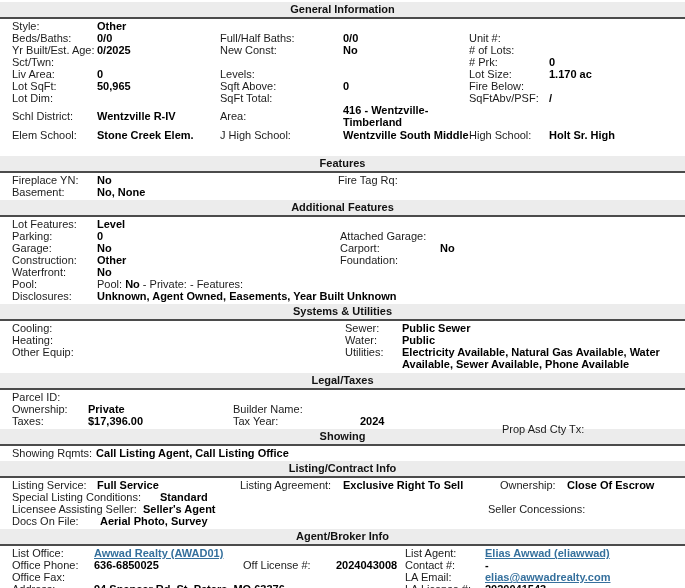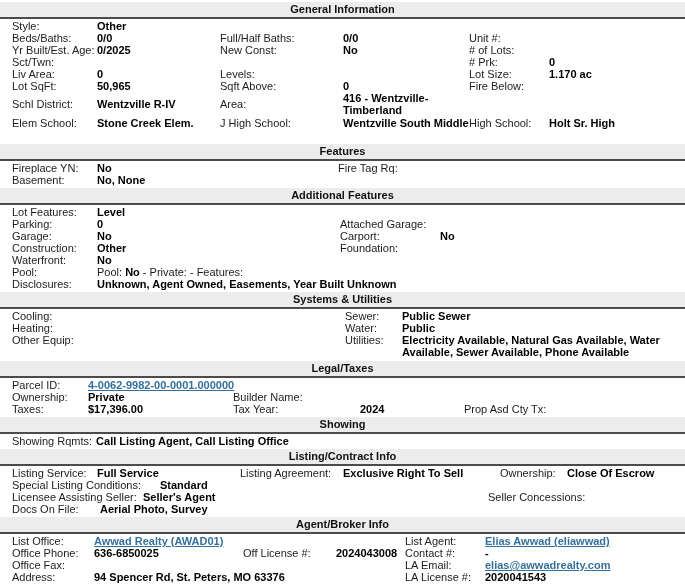--- a/index.html
+++ b/index.html
@@ -11,21 +11,21 @@
   .lbl{color:#1c1c1c;font-weight:normal;}
   .val{color:#000;font-weight:bold;}
   .lnk{color:#35709d;font-weight:bold;text-decoration:underline;cursor:pointer;}
   .wrapc{white-space:normal;line-height:12px;}
   .t6{top:6px;}
   
   .x12{left:12px;} .x88{left:88px;} .x94{left:94px;} .x97{left:97px;} .x100{left:100px;}
   .x143{left:143px;} .x160{left:160px;} .x220{left:220px;} .x233{left:233px;} .x240{left:240px;}
   .x243{left:243px;} .x319{left:336px;} .x338{left:338px;} .x340{left:340px;} .x343{left:343px;}
   .x345{left:345px;} .x360{left:360px;} .x402{left:402px;} .x405{left:405px;} .x440{left:440px;}
-  .x469{left:469px;text-align:right;} .x485{left:485px;} .x488{left:488px;} .x489{left:464px;} .x500{left:500px;}
+  .x469{left:469px;text-align:right;} .x485{left:485px;} .x488{left:488px;} .x489{left:502px;margin-top:8px;} .x500{left:500px;}
   .x549{left:549px;} .x567{left:567px;}
   .w135{width:135px;} .w266{width:266px;}
   .inline-row{padding-left:12px;}
   .gap{margin-left:4px;}
 </style>
 </head>
 <body>
 
 <div class="sec-hdr">General Information</div>
 <div>
@@ -59,20 +59,26 @@
     <span class="cell lbl x469">Lot Size:</span>
     <span class="cell val x549">1.170 ac</span>
   </div>
   <div class="row">
     <span class="cell lbl x12">Lot SqFt:</span>
     <span class="cell val x97">50,965</span>
     <span class="cell lbl x220">Sqft Above:</span>
     <span class="cell val x343">0</span>
     <span class="cell lbl x469">Fire Below:</span>
   </div>
+  <div class="row">
+    <span class="cell lbl x12">Lot Dim:</span>
+    <span class="cell lbl x220">SqFt Total:</span>
+    <span class="cell lbl x469">SqFtAbv/PSF:</span>
+    <span class="cell val x549">/</span>
+  </div>
   <div class="row h2">
     <span class="cell lbl x12 t6">Schl District:</span>
     <span class="cell val x97 t6">Wentzville R-IV</span>
     <span class="cell lbl x220 t6">Area:</span>
     <span class="cell val x343 wrapc w135">416 - Wentzville-Timberland</span>
   </div>
   <div class="row h2">
     <span class="cell lbl x12">Elem School:</span>
     <span class="cell val x97">Stone Creek Elem.</span>
     <span class="cell lbl x220">J High School:</span>
@@ -147,21 +153,20 @@
     <span class="cell lbl x12">Other Equip:</span>
     <span class="cell lbl x345">Utilities:</span>
     <span class="cell val x402 wrapc w266">Electricity Available, Natural Gas Available, Water Available, Sewer Available, Phone Available</span>
   </div>
 </div>
 
 <div class="sec-hdr">Legal/Taxes</div>
 <div>
   <div class="row">
     <span class="cell lbl x12">Parcel ID:</span>
-    <span class="cell lnk x88">4-0062-9982-00-0001.000000</span>
   </div>
   <div class="row">
     <span class="cell lbl x12">Ownership:</span>
     <span class="cell val x88">Private</span>
     <span class="cell lbl x233">Builder Name:</span>
   </div>
   <div class="row">
     <span class="cell lbl x12">Taxes:</span>
     <span class="cell val x88">$17,396.00</span>
     <span class="cell lbl x233">Tax Year:</span>

